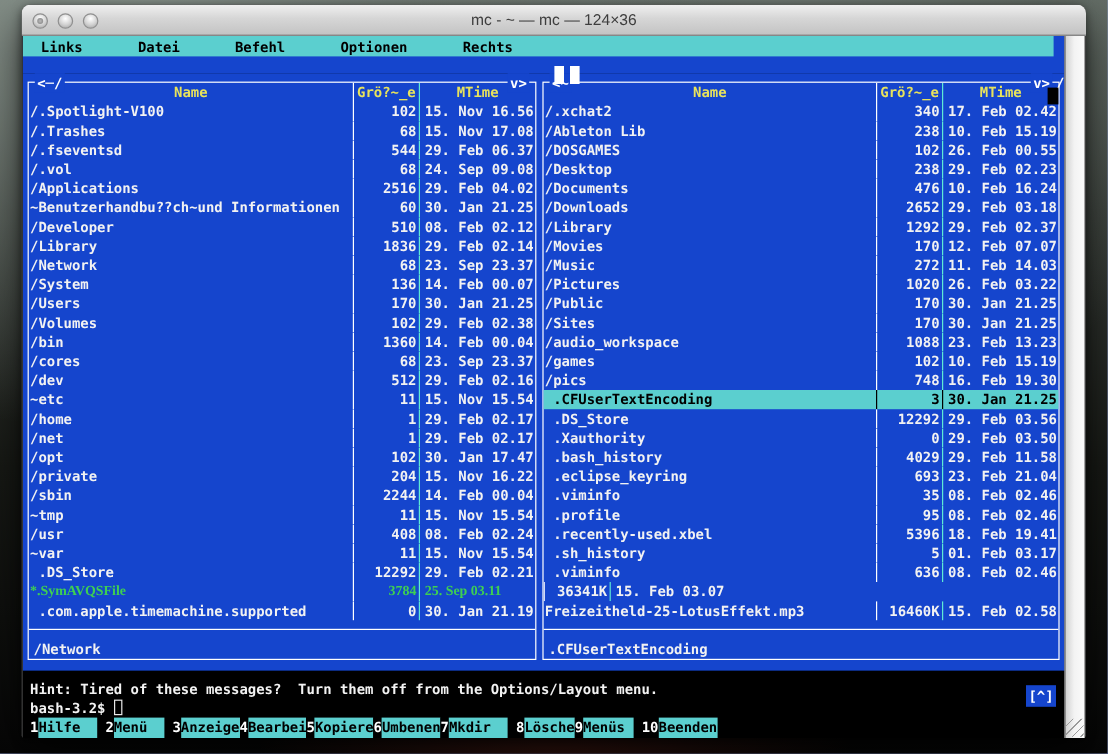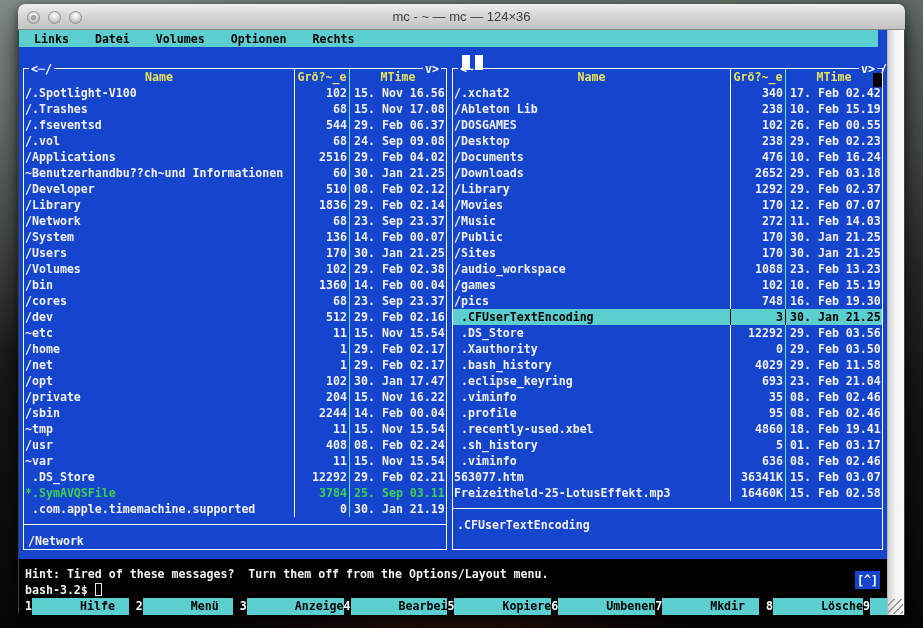--- a/index.html
+++ b/index.html
@@ -59,21 +59,21 @@
     background:repeating-linear-gradient(135deg, rgba(0,0,0,0) 0 4px, #9a9a9a 4px 5px);
   }
   .tcontent { position:absolute; top:0; left:0; right:17px; bottom:0; display:flex; flex-direction:column; }
 
   
   .menubar { height:32px; background:#1545cd; }
   .menubar-inner {
     height:17px; width:calc(100% - 9px); background:#5bcfcf; color:#000;
     display:flex; align-items:center; white-space:pre;
   }
-  .menu-item { margin-left:26px; }
+  .menu-item { margin-left:46px; }
   .menu-item:first-child { margin-left:15px; }
 
   
   .mc { background:#1545cd; height:498px; padding:7px 4px 9px; position:relative; }
   .panels { display:flex; gap:5px; height:482px; }
   .panel { position:relative; border:1px solid #fff; }
   .panel.left { width:424px; }
   .panel.right { flex:1; }
 
   .panel-title {
@@ -86,35 +86,35 @@
   .glitch i { width:8px; height:15px; background:#fff; }
   .black-cell { position:absolute; top:4px; right:0px; width:9px; height:14px; background:#000; z-index:2; }
   .corner-glyph { position:absolute; top:0px; right:0px; color:#fff; }
 
   .prow { display:flex; height:16px; white-space:pre; overflow:hidden; }
   .c-name { flex:1; overflow:hidden; padding-left:1px; }
   .c-size { width:55px; text-align:right; border-left:1px solid #fff; padding-right:2px; }
   .c-date { width:97px; border-left:1px solid #5eead4; padding-left:4px; }
   .hdr { color:#e8e35c; }
   .hdr .c-name, .hdr .c-size, .hdr .c-date { text-align:center; padding:0; }
-  .prow.exec { color:#3ecf52; }
+  .prow.exec { color:#3ecf52;font-family:Liberation Serif, serif; }
   .prow.selected { background:#5bcfcf; color:#000; }
   .prow.selected .c-size, .prow.selected .c-date { border-left-color:#000; }
   .psep { height:16px; position:relative; }
   .psep::after { content:""; position:absolute; top:7px; left:0; right:0; border-top:1px solid #fff; }
   .ministatus { height:16px; padding-left:4px; white-space:pre; }
 
   
   .bottom { flex:1; background:#000; padding-top:7px; position:relative; }
   .hintline, .promptline { height:16px; padding-left:6px; white-space:pre; }
   .cursor { display:inline-block; width:7px; height:13px; border:1px solid #e8e8e8; vertical-align:-2px; margin-left:7px; }
   .keybar { height:17px; padding-left:6px; display:flex; white-space:pre; }
   .fkey { display:flex; }
   .fkey .num { color:#fff; background:#000; }
-  .fkey .lbl { color:#000; background:#5bcfcf;padding-left:48px; }
+  .fkey .lbl { color:#000; background:#5bcfcf; }
   .fkey.gap { margin-right:7px; }
   .screen-indicator {
     position:absolute; right:7px; top:12px; background:#1545cd; color:#fff;
     padding:1px 2px; height:18px;
   }
 </style>
 </head>
 <body>
 
 <div class="window">
@@ -123,21 +123,21 @@
       <span class="light close"></span>
       <span class="light"></span>
       <span class="light"></span>
     </div>
     <div class="title">mc - ~ — mc — 124×36</div>
   </div>
 
   <div class="terminal">
     <div class="tcontent">
       <div class="menubar">
-        <div class="menubar-inner" id="menubar"><span class="menu-item">Links</span><span class="menu-item">Datei</span><span class="menu-item">Volumes</span><span class="menu-item">Optionen</span><span class="menu-item">Rechts</span></div>
+        <div class="menubar-inner" id="menubar"><span class="menu-item">Links</span><span class="menu-item">Datei</span><span class="menu-item">Befehl</span><span class="menu-item">Optionen</span><span class="menu-item">Rechts</span></div>
       </div>
 
       <div class="mc">
         <div class="panels">
           <div class="panel left" id="panel-left">
             <span class="panel-title">&lt;─/</span>
             <span class="sort-btn">v&gt;</span>
           <div class="prow hdr"><span class="c-name">Name</span><span class="c-size">Grö?~_e</span><span class="c-date">MTime</span></div>
               <div class="prow "><span class="c-name">/.Spotlight-V100</span><span class="c-size">102</span><span class="c-date">15. Nov 16.56</span></div>
               <div class="prow "><span class="c-name">/.Trashes</span><span class="c-size">68</span><span class="c-date">15. Nov 17.08</span></div>
@@ -180,36 +180,37 @@
           <div class="prow hdr"><span class="c-name">Name</span><span class="c-size">Grö?~_e</span><span class="c-date">MTime</span></div>
               <div class="prow "><span class="c-name">/.xchat2</span><span class="c-size">340</span><span class="c-date">17. Feb 02.42</span></div>
               <div class="prow "><span class="c-name">/Ableton Lib</span><span class="c-size">238</span><span class="c-date">10. Feb 15.19</span></div>
               <div class="prow "><span class="c-name">/DOSGAMES</span><span class="c-size">102</span><span class="c-date">26. Feb 00.55</span></div>
               <div class="prow "><span class="c-name">/Desktop</span><span class="c-size">238</span><span class="c-date">29. Feb 02.23</span></div>
               <div class="prow "><span class="c-name">/Documents</span><span class="c-size">476</span><span class="c-date">10. Feb 16.24</span></div>
               <div class="prow "><span class="c-name">/Downloads</span><span class="c-size">2652</span><span class="c-date">29. Feb 03.18</span></div>
               <div class="prow "><span class="c-name">/Library</span><span class="c-size">1292</span><span class="c-date">29. Feb 02.37</span></div>
               <div class="prow "><span class="c-name">/Movies</span><span class="c-size">170</span><span class="c-date">12. Feb 07.07</span></div>
               <div class="prow "><span class="c-name">/Music</span><span class="c-size">272</span><span class="c-date">11. Feb 14.03</span></div>
+              <div class="prow "><span class="c-name">/Pictures</span><span class="c-size">1020</span><span class="c-date">26. Feb 03.22</span></div>
               <div class="prow "><span class="c-name">/Public</span><span class="c-size">170</span><span class="c-date">30. Jan 21.25</span></div>
               <div class="prow "><span class="c-name">/Sites</span><span class="c-size">170</span><span class="c-date">30. Jan 21.25</span></div>
               <div class="prow "><span class="c-name">/audio_workspace</span><span class="c-size">1088</span><span class="c-date">23. Feb 13.23</span></div>
               <div class="prow "><span class="c-name">/games</span><span class="c-size">102</span><span class="c-date">10. Feb 15.19</span></div>
               <div class="prow "><span class="c-name">/pics</span><span class="c-size">748</span><span class="c-date">16. Feb 19.30</span></div>
               <div class="prow selected"><span class="c-name"> .CFUserTextEncoding</span><span class="c-size">3</span><span class="c-date">30. Jan 21.25</span></div>
               <div class="prow "><span class="c-name"> .DS_Store</span><span class="c-size">12292</span><span class="c-date">29. Feb 03.56</span></div>
               <div class="prow "><span class="c-name"> .Xauthority</span><span class="c-size">0</span><span class="c-date">29. Feb 03.50</span></div>
               <div class="prow "><span class="c-name"> .bash_history</span><span class="c-size">4029</span><span class="c-date">29. Feb 11.58</span></div>
               <div class="prow "><span class="c-name"> .eclipse_keyring</span><span class="c-size">693</span><span class="c-date">23. Feb 21.04</span></div>
               <div class="prow "><span class="c-name"> .viminfo</span><span class="c-size">35</span><span class="c-date">08. Feb 02.46</span></div>
               <div class="prow "><span class="c-name"> .profile</span><span class="c-size">95</span><span class="c-date">08. Feb 02.46</span></div>
-              <div class="prow "><span class="c-name"> .recently-used.xbel</span><span class="c-size">4860</span><span class="c-date">18. Feb 19.41</span></div>
+              <div class="prow "><span class="c-name"> .recently-used.xbel</span><span class="c-size">5396</span><span class="c-date">18. Feb 19.41</span></div>
               <div class="prow "><span class="c-name"> .sh_history</span><span class="c-size">5</span><span class="c-date">01. Feb 03.17</span></div>
               <div class="prow "><span class="c-name"> .viminfo</span><span class="c-size">636</span><span class="c-date">08. Feb 02.46</span></div>
-              <div class="prow "><span class="c-name">563077.htm</span><span class="c-size">36341K</span><span class="c-date">15. Feb 03.07</span></div>
+              <div class="prow "><span class="c-size">36341K</span><span class="c-date">15. Feb 03.07</span></div>
               <div class="prow "><span class="c-name">Freizeitheld-25-LotusEffekt.mp3</span><span class="c-size">16460K</span><span class="c-date">15. Feb 02.58</span></div>
               <div class="psep"></div>
               <div class="ministatus">.CFUserTextEncoding</div>
             </div>
         </div>
         <span class="corner-glyph">/</span>
       </div>
 
       <div class="bottom">
         <div class="hintline">Hint: Tired of these messages?  Turn them off from the Options/Layout menu.</div>

